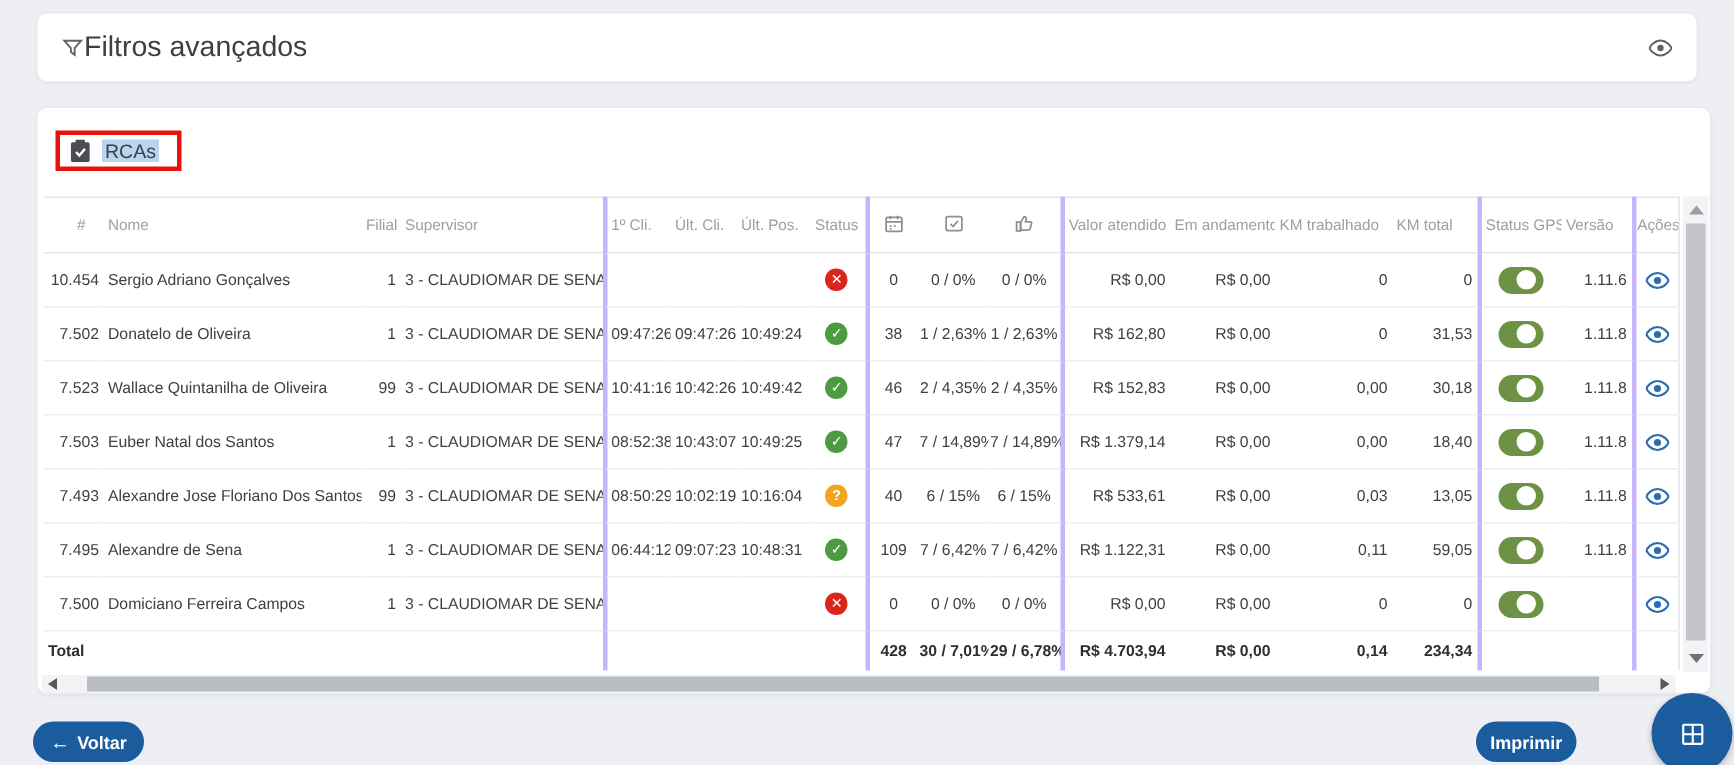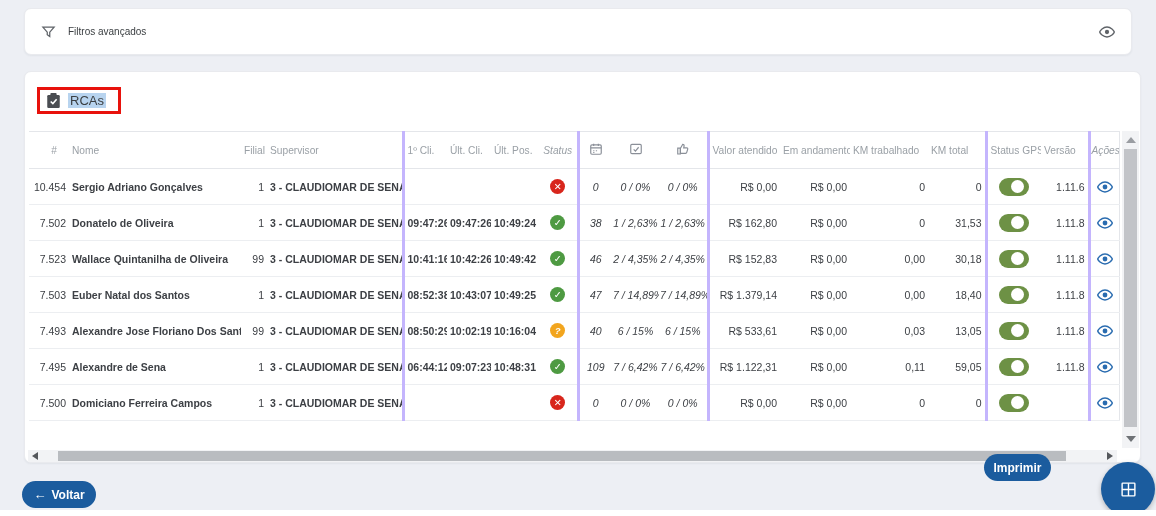--- a/index.html
+++ b/index.html
@@ -10,35 +10,35 @@
   html,body{margin:0;padding:0;}
   body{
     width:1156px;height:516px;position:relative;overflow:hidden;
     background:#edeff4;
     font-family:"Liberation Sans","DejaVu Sans",sans-serif;
     color:#3d4045;
   }
   .card{position:absolute;background:#fff;border:1px solid #e9eaee;border-radius:7px;box-shadow:0 1px 2px rgba(40,50,70,.06);}
   
   .filter-card{left:24px;top:8px;width:1108px;height:47px;display:flex;align-items:center;padding:0 16px;cursor:pointer;}
-  .filter-title{font-size:10px;color:#3c4043;margin-left:12px;}
+  .filter-title{font-size:19px;color:#3c4043;margin-left:0;}
   .filter-card .spacer{flex:1;}
   
   .main-card{left:24px;top:71px;width:1117px;height:392px;}
   .rcas-box{position:absolute;left:12px;top:15px;display:flex;align-items:center;gap:8px;
     border:3px solid var(--annotation-red);padding:3px 12px 3px 7px;}
   .rcas-label{font-size:13px;color:#3c4043;background:var(--selection-blue);padding:0 2px;}
   
   .table-mount{position:absolute;left:4px;top:59px;}
   table.grid{border-collapse:collapse;table-layout:fixed;width:1090px;font-size:10.5px;color:#3d4045;border-right:1px solid #e4e6ea;}
   .grid th{font-weight:normal;color:#9aa0a6;font-size:10.2px;height:37px;padding:0 3px;
     border-top:1px solid #e4e6ea;border-bottom:1px solid #e4e6ea;white-space:nowrap;overflow:hidden;}
   .grid td{height:36px;padding:0 3px;border-bottom:1px solid #eceef1;white-space:nowrap;overflow:hidden;}
   .grid td.pos, .grid th.pos{padding:0 1px;}
-  .al{text-align:left;font-weight:bold;} .ar{text-align:right;} .ac{text-align:center;font-style:italic;}
+  .al{text-align:left;} .ar{text-align:right;} .ac{text-align:center;}
   .gb{border-right:3px solid #c4b5fd;}
   .th-num{padding-right:12px !important;}
   tr.total td{border-bottom:none;font-weight:bold;color:#2b2e33;height:26px;}
   .badge{display:inline-block;width:15px;height:15px;border-radius:50%;color:#fff;font-size:9.5px;
     line-height:15px;text-align:center;font-weight:bold;vertical-align:middle;}
   .badge.ok{background:var(--ok);} .badge.error{background:var(--error);} .badge.warning{background:var(--warning);}
   .toggle{display:inline-block;width:30px;height:18px;border-radius:9px;background:var(--toggle-green);position:relative;vertical-align:middle;cursor:pointer;}
   .toggle .knob{position:absolute;width:13px;height:13px;border-radius:50%;background:#fff;top:2.5px;left:12px;}
   .eyebtn{display:inline-block;vertical-align:middle;cursor:pointer;line-height:0;}
   
@@ -48,21 +48,21 @@
   .tri.up{left:4px;top:6px;border-left:5px solid transparent;border-right:5px solid transparent;border-bottom:6px solid #9a9da2;}
   .tri.down{left:4px;bottom:6px;border-left:5px solid transparent;border-right:5px solid transparent;border-top:6px solid #6f7276;}
   .hscroll{position:absolute;left:3px;top:378px;width:1089px;height:12px;background:#f2f3f5;}
   .hthumb{position:absolute;left:30px;top:1px;width:1008px;height:10px;background:#b9bcc0;cursor:pointer;}
   .tri.left{left:4px;top:2px;border-top:4px solid transparent;border-bottom:4px solid transparent;border-right:6px solid #55585c;}
   .tri.right{right:4px;top:2px;border-top:4px solid transparent;border-bottom:4px solid transparent;border-left:6px solid #55585c;}
   
   .btn{position:absolute;background:var(--accent);color:#fff;border:none;border-radius:14px;height:27px;
     font-size:12px;font-weight:bold;font-family:inherit;display:flex;align-items:center;justify-content:center;gap:5px;cursor:pointer;}
   .btn-voltar{left:22px;top:481px;width:74px;}
-  .btn-imprimir{left:984px;top:454px;width:67px;text-align:center;}
+  .btn-imprimir{left:984px;top:481px;width:67px;text-align:center;}
   .fab{position:absolute;left:1101px;top:462px;width:54px;height:54px;border-radius:50%;background:var(--accent);
     border:none;display:flex;align-items:center;justify-content:center;cursor:pointer;box-shadow:0 2px 5px rgba(0,0,0,.25);}
   .bottom-strip{position:absolute;left:0;bottom:0;width:100%;height:6px;background:#fff;}
   .arrow-glyph{font-size:13px;line-height:1;}
 </style>
 </head>
 <body>
 
 <div class="card filter-card">
   <span style="line-height:0;">
@@ -301,20 +301,40 @@
             <td class="ar">R$ 0,00</td>
             <td class="ar">0</td>
             <td class="ar gb">0</td>
             <td class="ac"><span class="toggle"><span class="knob"></span></span></td>
             <td class="ar gb"></td>
             <td class="ac pos"><span class="eyebtn"><svg width="16" height="12" viewBox="0 0 24 17">
                   <path d="M12 1C6 1 1.7 6.3 1 8.5 1.7 10.7 6 16 12 16s10.3-5.3 11-7.5C22.3 6.3 18 1 12 1z" fill="none" stroke="var(--eye-blue)" stroke-width="2.2"></path>
                   <circle cx="12" cy="8.5" r="3.6" fill="var(--eye-blue)"></circle>
                 </svg></span></td>
           </tr>
+          <tr class="total">
+            <td class="al">Total</td>
+            <td class="al"></td>
+            <td class="ar"></td>
+            <td class="al gb"></td>
+            <td class="al"></td>
+            <td class="al"></td>
+            <td class="al"></td>
+            <td class="ac gb"></td>
+            <td class="ac">428</td>
+            <td class="ac pos">30 / 7,01%</td>
+            <td class="ac gb pos">29 / 6,78%</td>
+            <td class="ar">R$ 4.703,94</td>
+            <td class="ar">R$ 0,00</td>
+            <td class="ar">0,14</td>
+            <td class="ar gb">234,34</td>
+            <td class="ac"></td>
+            <td class="ar gb"></td>
+            <td class="ac"></td>
+          </tr>
         </tbody>
       </table>
     </div>
 
   <div class="vscroll">
     <span class="tri up"></span>
     <span class="vthumb"></span>
     <span class="tri down"></span>
   </div>
 

